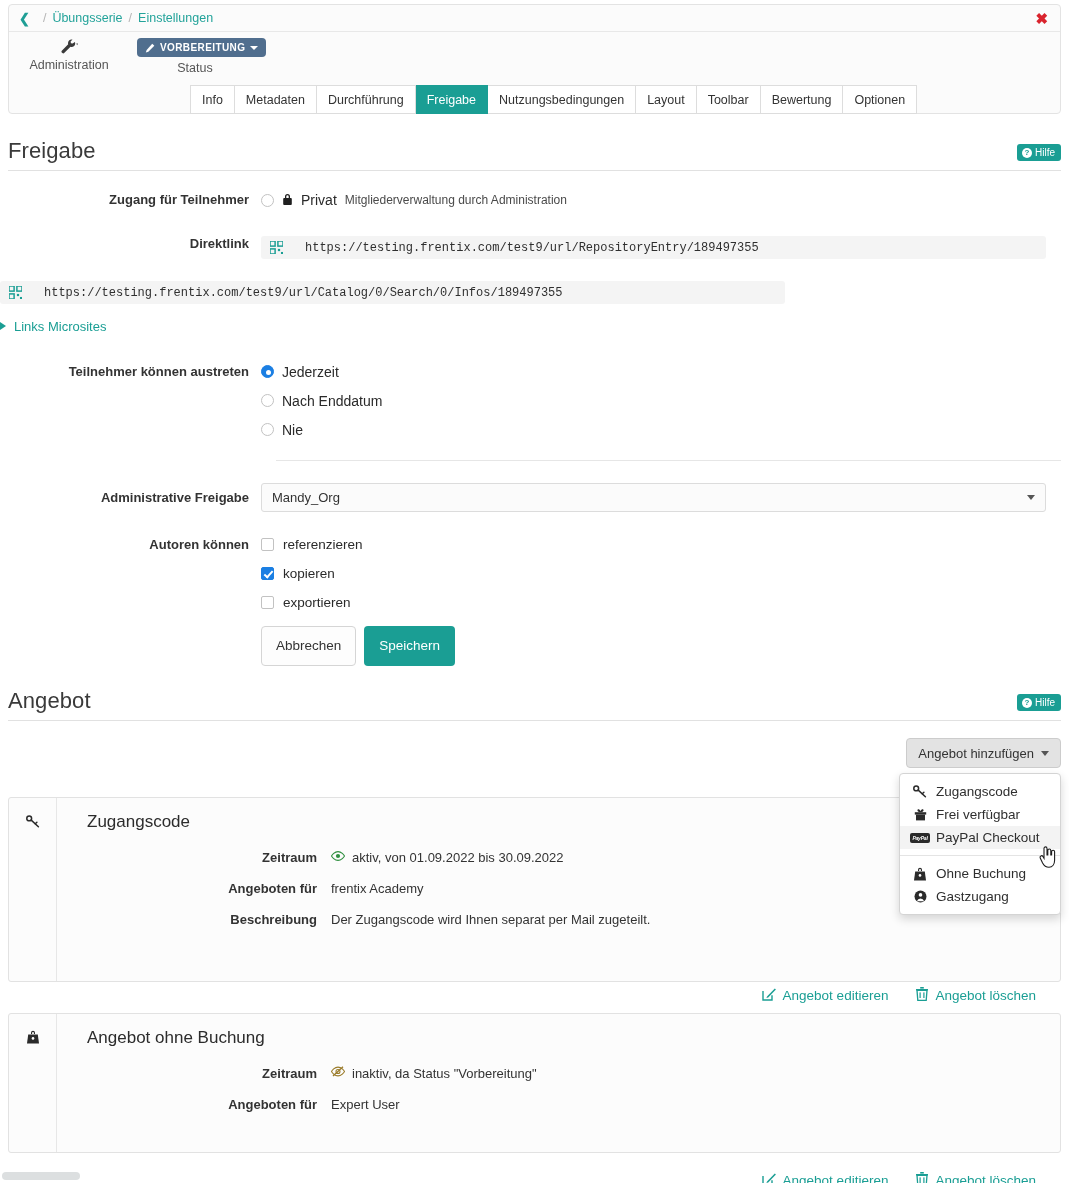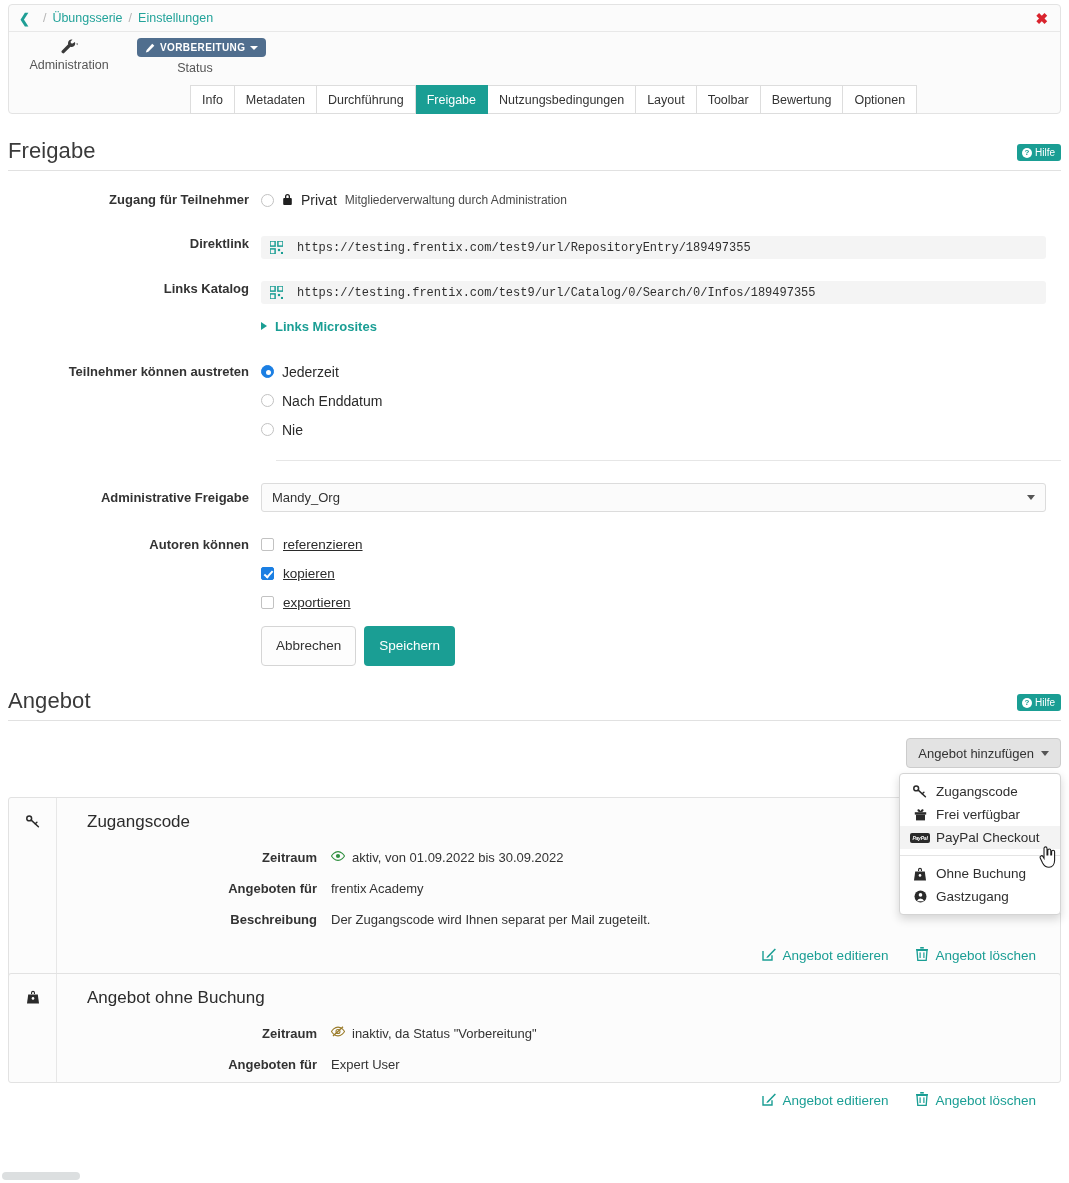--- a/index.html
+++ b/index.html
@@ -120,32 +120,32 @@
   .radio.checked::after {
     content: ""; position: absolute; left: 4px; top: 4px;
     width: 5px; height: 5px; border-radius: 50%; background: #fff;
   }
   .radio-strong { font-size: 14px; color: #2a2a2a; }
   .radio-muted { font-size: 12px; color: #4a4a4a; }
   .lockicon { font-size: 13px; color: #1f1f1f; line-height: 1; }
 
   .urlbox {
     background: #f4f4f4; border-radius: 3px;
-    height: 23px; display: flex; align-items: center; gap: 14px;
+    height: 23px; display: flex; align-items: center; gap: 22px;
     padding: 0 9px; width: 785px;
   }
   .urltext {
     font-family: "Liberation Mono", monospace;
     font-size: 12px; color: #2f2f2f; white-space: nowrap;
   }
   .qr { flex: 0 0 13px; width: 13px; height: 13px; display: block; }
 
   .micro-link {
     color: #1a9e94; font-size: 13px; cursor: pointer;
-    display: inline-flex; align-items: center; gap: 8px; font-weight: bold;
+    display: inline-flex; align-items: center; gap: 8px;
   }
   .caret-right {
     width: 0; height: 0; border-left: 6px solid #1a9e94;
     border-top: 4px solid transparent; border-bottom: 4px solid transparent;
   }
 
   .hr-thin { height: 1px; background: #e6e6e6; margin: 0; }
 
   .select {
     width: 785px; height: 29px; background: #fbfbfb;
@@ -162,21 +162,21 @@
   .cbox {
     width: 13px; height: 13px; border: 1px solid #c2c2c2; border-radius: 2px;
     background: #fff; flex: 0 0 13px; cursor: pointer; position: relative;
   }
   .cbox.checked { background: #1b7fe3; border-color: #1b7fe3; }
   .cbox.checked::after {
     content: ""; position: absolute; left: 4px; top: 1px;
     width: 3px; height: 7px; border: solid #fff;
     border-width: 0 2px 2px 0; transform: rotate(42deg);
   }
-  .cb-line span { font-size: 13.5px; color: #2a2a2a; text-decoration: underline; }
+  .cb-line span { font-size: 13.5px; color: #2a2a2a; }
 
   .btn {
     height: 40px; border-radius: 4px; font-size: 13.5px;
     display: inline-flex; align-items: center; justify-content: center;
     padding: 0 14px; cursor: pointer; border: 1px solid transparent;
   }
   .btn-default { background: #fdfdfd; border-color: #d5d5d5; color: #333; }
   .btn-primary { background: #1a9e94; color: #fff; }
 
   
@@ -231,21 +231,21 @@
   }
   .kval { font-size: 13px; color: #333; display: flex; align-items: flex-start; gap: 7px; }
   .eye-on { color: #2f8f3f; font-size: 12px; }
   .eye-off { color: #9a7b2a; font-size: 12px; }
   .card-actions {
     display: flex; justify-content: flex-end; gap: 28px;
     padding: 4px 8px 10px 0;
   }
   .act {
     color: #1a9e94; font-size: 13.5px; cursor: pointer;
-    display: inline-flex; align-items: center; gap: 7px;
+    display: inline-flex; align-items: center; gap: 7px; margin-top: 40px;
   }
 
   .bottom-thumb {
     position: absolute; left: 2px; top: 1172px;
     width: 78px; height: 8px; background: #dcdfe0; border-radius: 4px;
   }
 </style>
 </head>
 <body>
 
@@ -350,21 +350,20 @@
           <rect x="0" y="8.5" width="5.5" height="5.5" fill="none" stroke="#1a9e94" stroke-width="1.6"></rect>
           <rect x="8.5" y="8.5" width="2.4" height="2.4" fill="#1a9e94"></rect>
           <rect x="11.8" y="11.8" width="2.2" height="2.2" fill="#1a9e94"></rect>
         </svg>
         <span class="urltext">https://testing.frentix.com/test9/url/RepositoryEntry/189497355</span>
       </div>
     </div>
   </div>
 
   <div class="frow" style="margin-top:22px">
-    <div class="flabel">Links Katalog</div>
     <div class="fctrl">
       <div class="urlbox">
         <svg class="qr" viewBox="0 0 14 14">
           <rect x="0" y="0" width="5.5" height="5.5" fill="none" stroke="#1a9e94" stroke-width="1.6"></rect>
           <rect x="8.5" y="0" width="5.5" height="5.5" fill="none" stroke="#1a9e94" stroke-width="1.6"></rect>
           <rect x="0" y="8.5" width="5.5" height="5.5" fill="none" stroke="#1a9e94" stroke-width="1.6"></rect>
           <rect x="8.5" y="8.5" width="2.4" height="2.4" fill="#1a9e94"></rect>
           <rect x="11.8" y="11.8" width="2.2" height="2.2" fill="#1a9e94"></rect>
         </svg>
         <span class="urltext">https://testing.frentix.com/test9/url/Catalog/0/Search/0/Infos/189497355</span>
@@ -545,21 +544,21 @@
                 <rect x="0" y="2" width="12" height="1.5" fill="#1a9e94"></rect>
                 <rect x="4.2" y="0" width="3.6" height="1.6" fill="#1a9e94"></rect>
                 <rect x="3.5" y="5.4" width="1.2" height="5.6" fill="#1a9e94"></rect>
                 <rect x="7.3" y="5.4" width="1.2" height="5.6" fill="#1a9e94"></rect>
               </svg></span>
             <span>Angebot löschen</span>
           </span>
         </div>
       </div>
     </div>
-    <div class="card" style="top: 973px; height: 110px;">
+    <div class="card" style="top: 1013px; height: 140px;">
       <div class="card-gutter">
         <span><svg width="12" height="14" viewBox="0 0 12 14">
             <path d="M4 4V2.8a2 2 0 014 0V4h-1.1V2.8a.9.9 0 00-1.8 0V4z" fill="#2b2b2b"></path>
             <path d="M1.2 4.4h9.6L12 13.6H0z" fill="#2b2b2b"></path>
             <circle cx="6" cy="8.4" r="1.3" fill="#fcfcfc"></circle>
           </svg></span>
       </div>
       <div class="card-body">
         <div class="card-title">Angebot ohne Buchung</div>
         <div class="krow">

